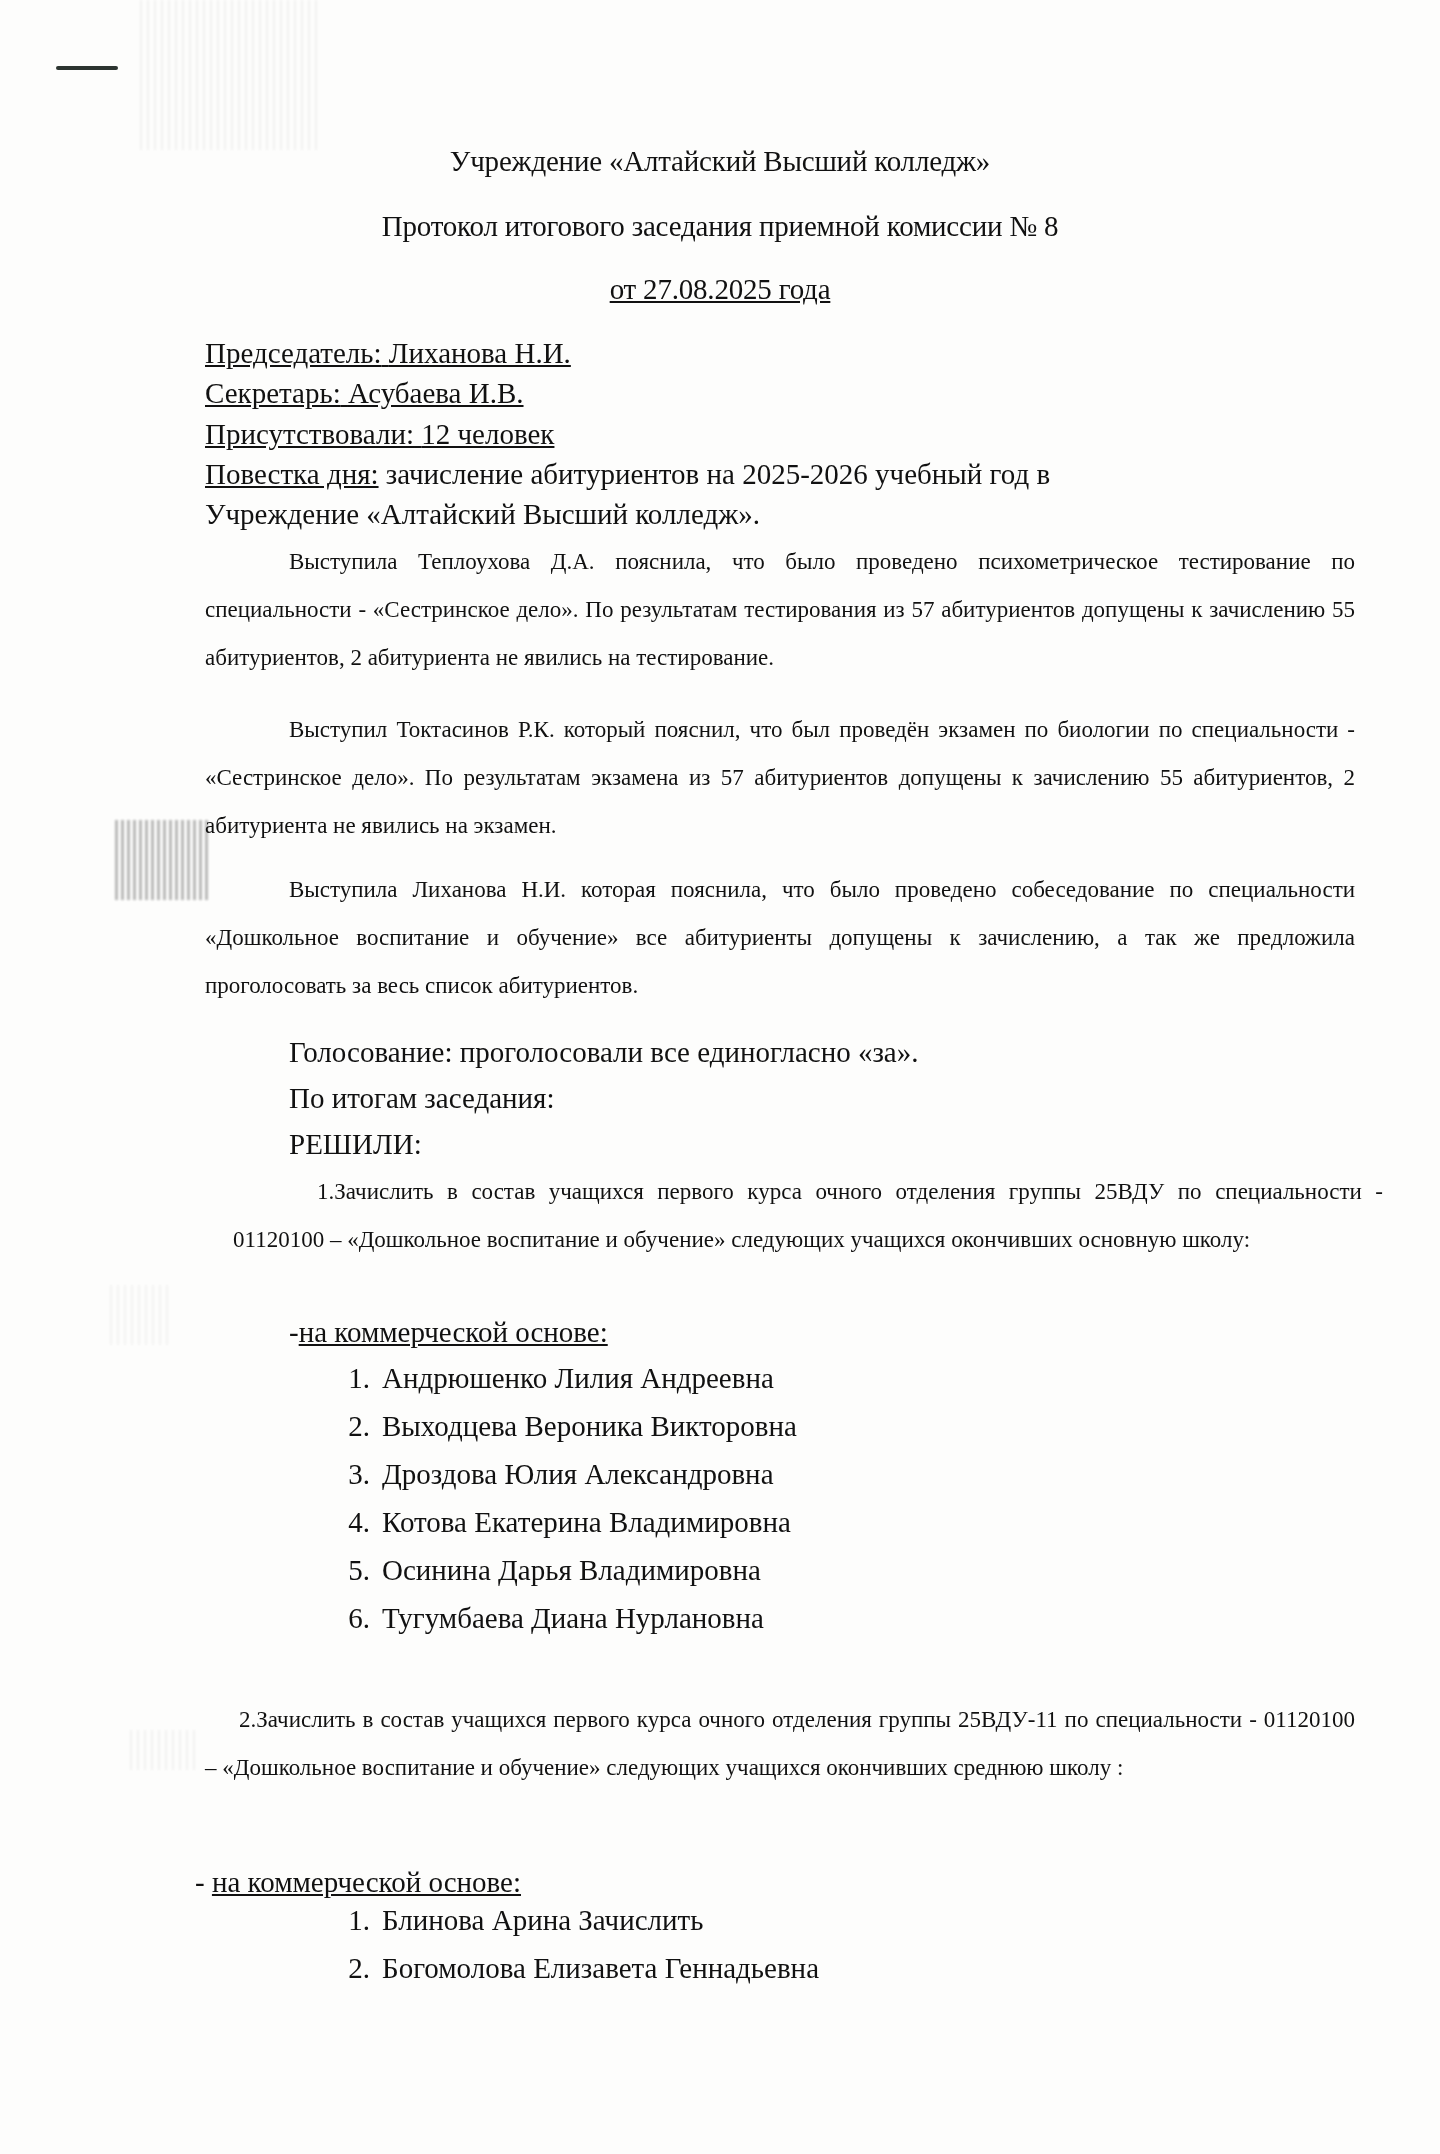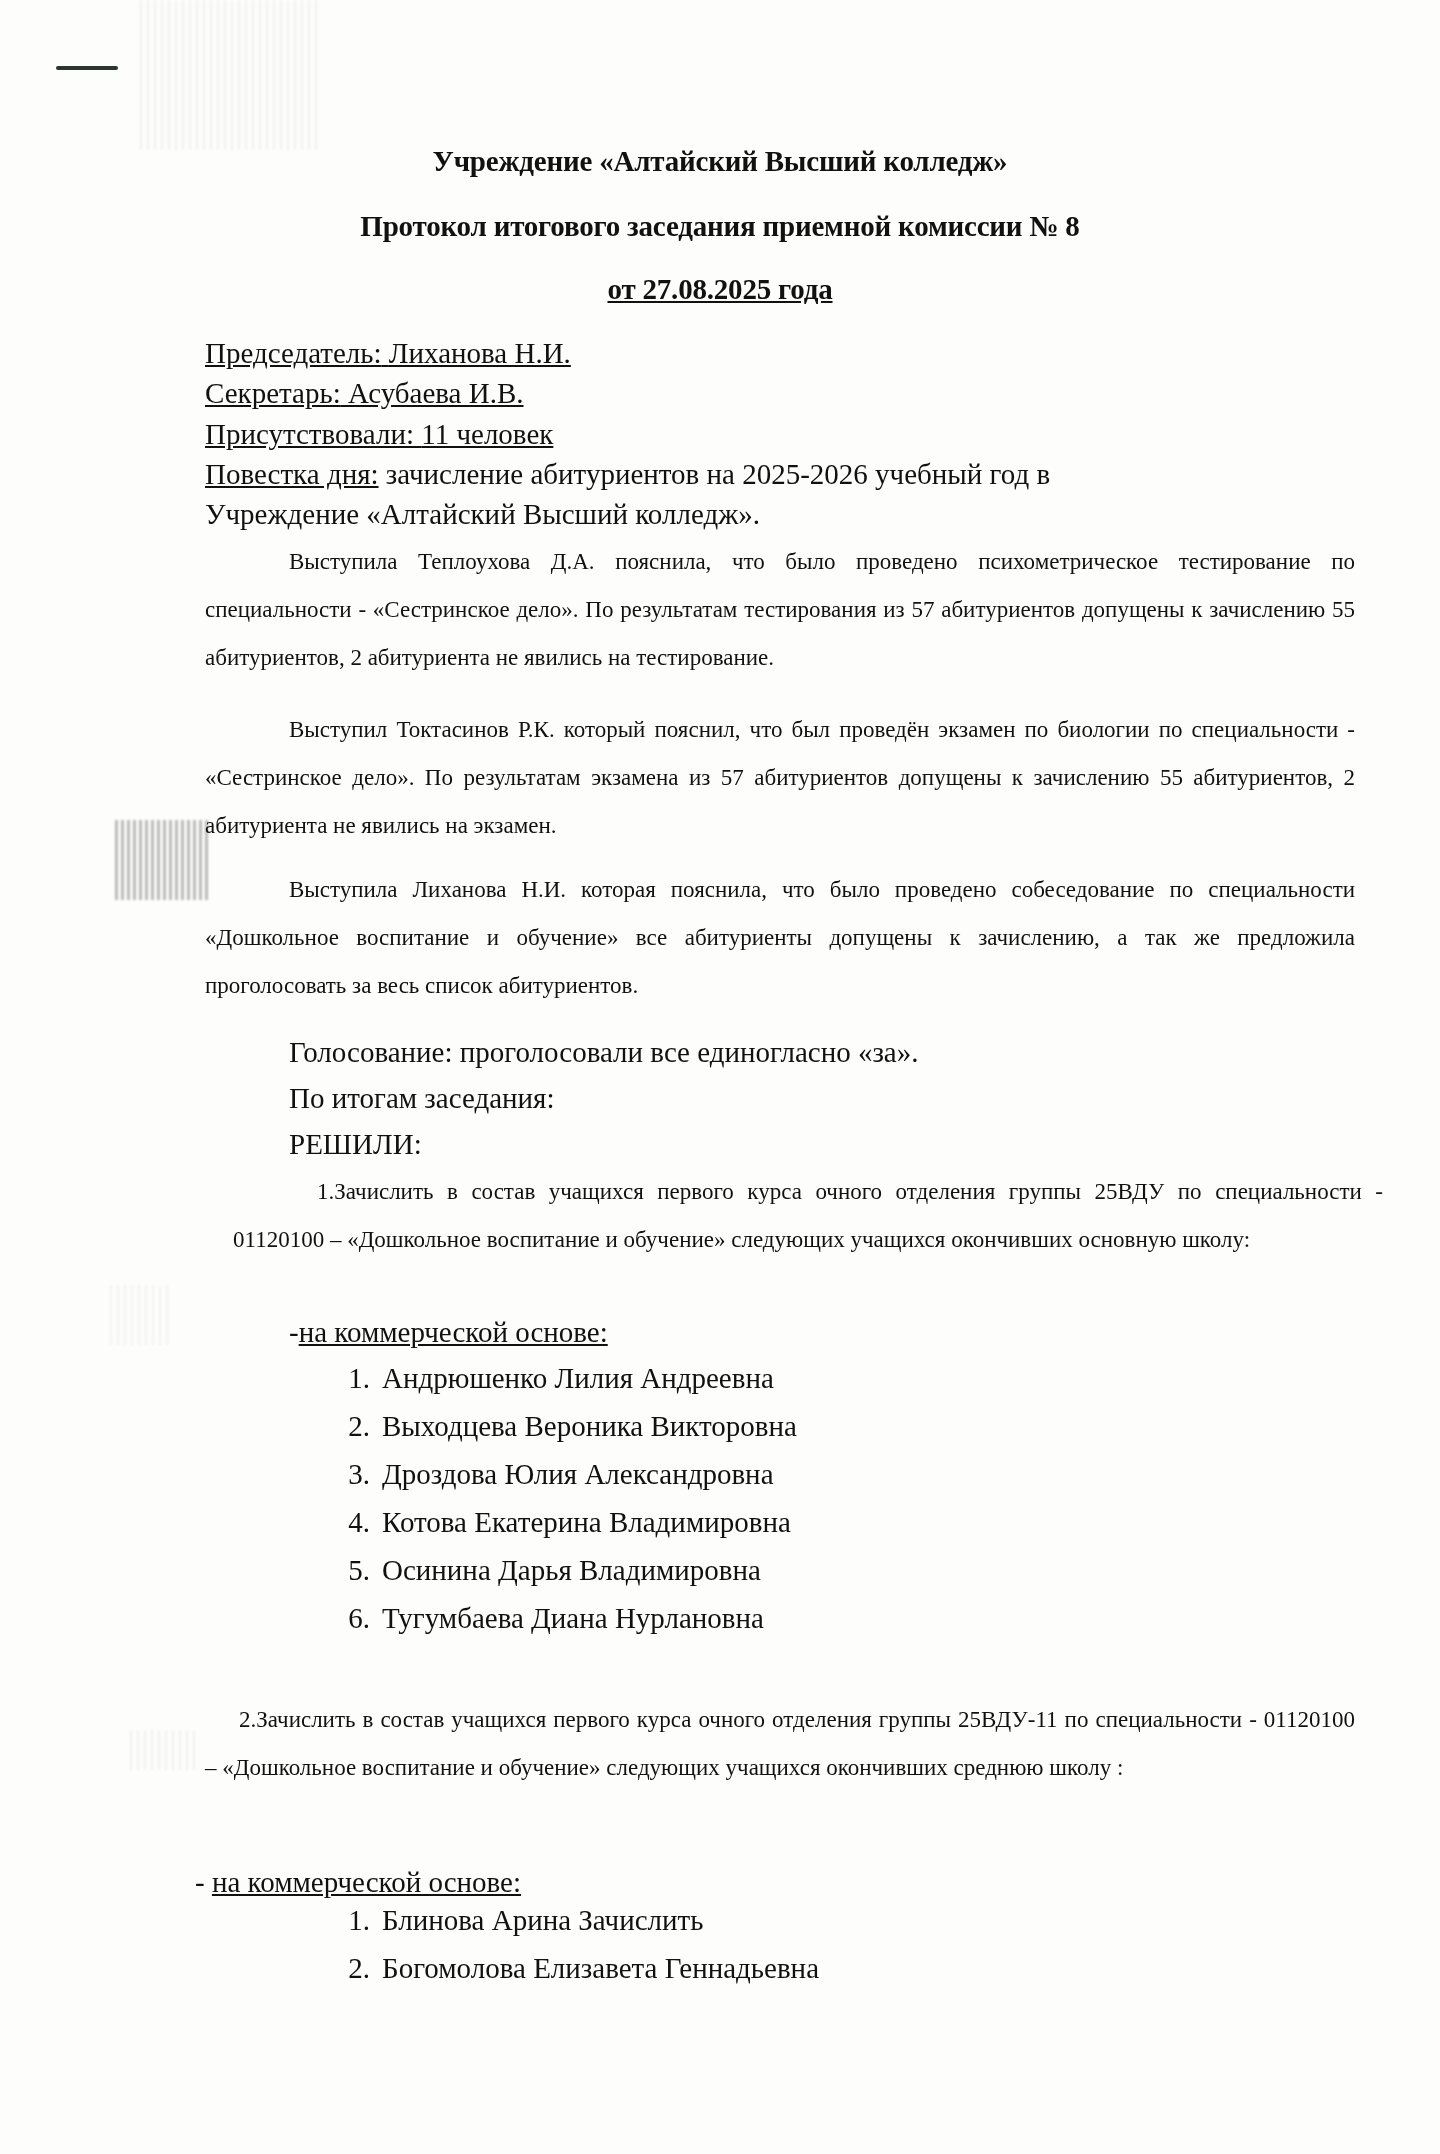--- a/index.html
+++ b/index.html
@@ -21,21 +21,21 @@
     .noise-left1 { left: 115px; top: 820px; width: 95px; height: 80px; opacity: 0.9;
       background: repeating-linear-gradient(90deg, rgba(40,40,40,0.35) 0 3px, transparent 3px 6px); }
     .noise-left2 { left: 110px; top: 1285px; width: 60px; height: 60px; opacity: 0.6; }
     .noise-left3 { left: 130px; top: 1730px; width: 70px; height: 40px; opacity: 0.7; }
     .corner-dash {
       position: absolute; left: 56px; top: 66px; width: 62px; height: 4px;
       background: #2c3430; border-radius: 2px;
     }
     .heading {
       position: absolute; left: 0; width: 1440px; text-align: center;
-      font-weight: bold; font-size: 29px; letter-spacing: -0.2px;
+      font-weight: normal; font-size: 29px; letter-spacing: -0.2px;
     }
     .h1 { top: 145px; }
     .h2 { top: 210px; }
     .h3 { top: 273px; text-decoration: underline; }
     .line {
       position: absolute; font-size: 29px; white-space: nowrap;
     }
     .ul { text-decoration: underline; }
     .para {
       position: absolute; left: 205px; width: 1150px;
@@ -63,21 +63,21 @@
 <div class="line ul" style="left:205px; top:337px;">
   <span>Председатель:</span>
   <span>Лиханова Н.И.</span>
 </div>
 <div class="line ul" style="left:205px; top:377px;">
   <span>Секретарь:</span>
   <span>Асубаева И.В.</span>
 </div>
 <div class="line ul" style="left:205px; top:418px;">
   <span>Присутствовали:</span>
-  <span>11 человек</span>
+  <span>12 человек</span>
 </div>
 <div class="line" style="left:205px; top:458px;">
   <span class="ul">Повестка дня:</span><span> зачисление абитуриентов на 2025-2026 учебный год в</span>
 </div>
 <div class="line" style="left:205px; top:498px;">Учреждение «Алтайский Высший колледж».</div>
 
 <div class="para" style="top:538px;">Выступила Теплоухова Д.А. пояснила, что было проведено психометрическое тестирование по специальности - «Сестринское дело». По результатам тестирования из 57 абитуриентов допущены к зачислению 55 абитуриентов, 2 абитуриента не явились на тестирование.</div>
 <div class="para" style="top:706px;">Выступил Токтасинов Р.К. который пояснил, что был проведён экзамен по биологии по специальности - «Сестринское дело». По результатам экзамена из 57 абитуриентов допущены к зачислению 55 абитуриентов, 2 абитуриента не явились на экзамен.</div>
 <div class="para" style="top:866px;">Выступила Лиханова Н.И. которая пояснила, что было проведено собеседование по специальности «Дошкольное воспитание и обучение» все абитуриенты допущены к зачислению, а так же предложила проголосовать за весь список абитуриентов.</div>
 

